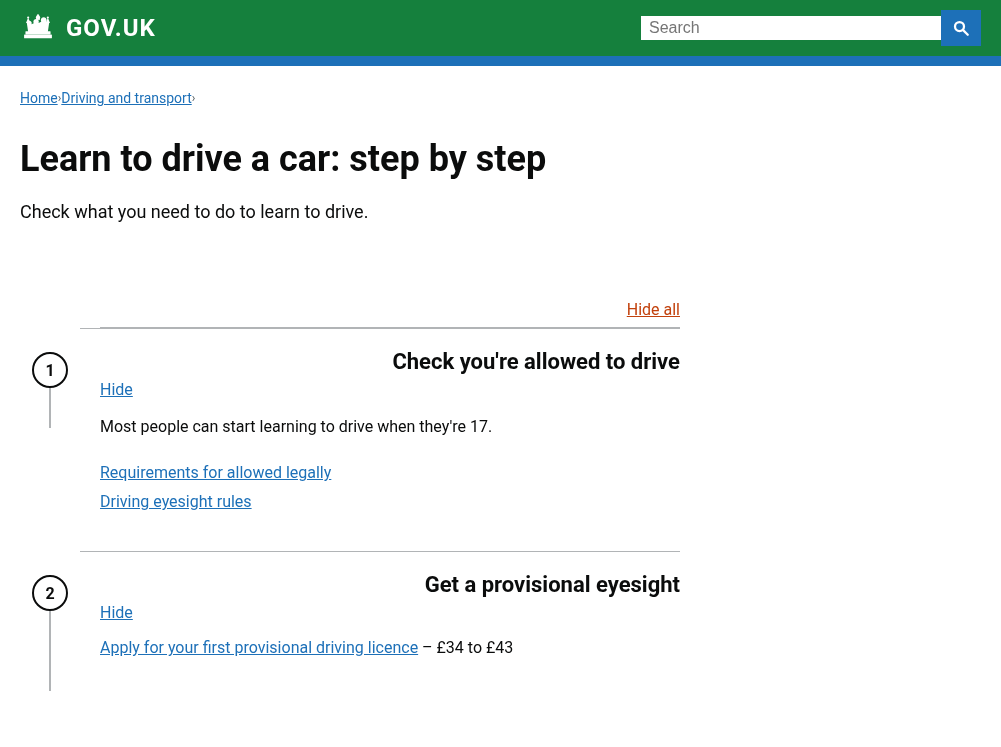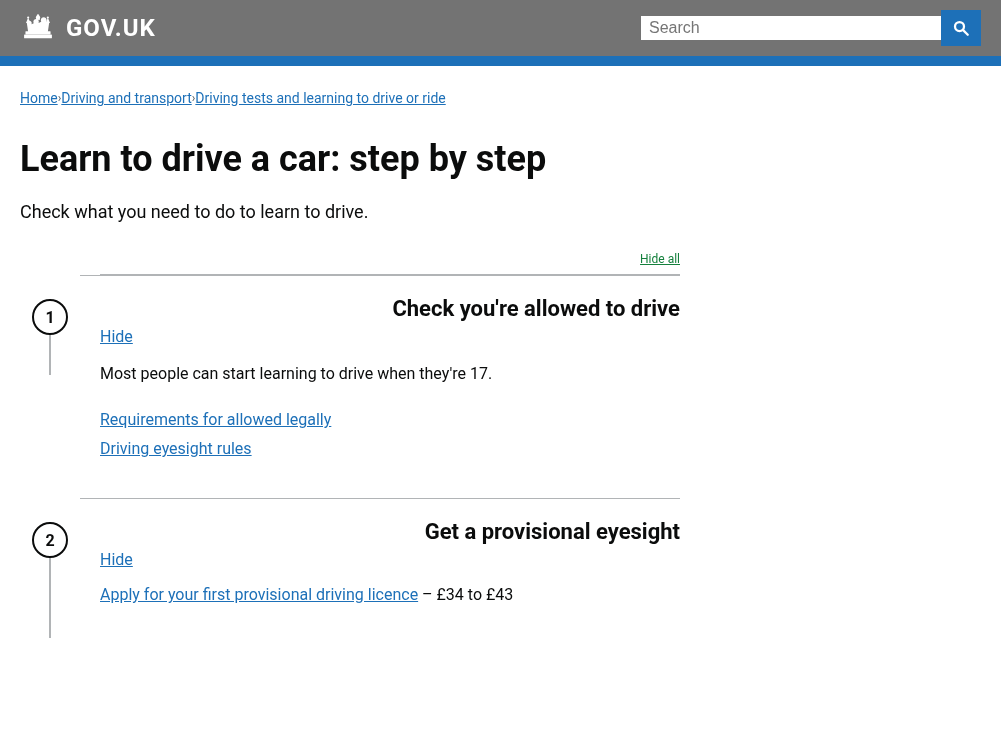--- a/index.html
+++ b/index.html
@@ -10,21 +10,21 @@
 
     body {
       font-family: -apple-system, BlinkMacSystemFont, "Segoe UI", Roboto, "Helvetica Neue", Arial, sans-serif;
       font-size: 16px;
       color: #0b0c0c;
       background: #fff;
     }
 
     
     .header {
-      background: #737373;
+      background: #15803d;
       padding: 10px 20px;
       display: flex;
       align-items: flex-start;
       justify-content: space-between;
     }
 
     .header-logo {
       display: flex;
       align-items: center;
       gap: 10px;
@@ -128,24 +128,25 @@
       display: flex;
       justify-content: flex-end;
       padding: 0 0 8px 0;
       border-bottom: 1px solid #b1b4b6;
       margin-left: 80px;
       margin-right: 0;
       margin-bottom: 0;
     }
 
     .hide-all-link {
-      color: #15803d;
+      color: #c2410c;
       text-decoration: underline;
-      font-size: 12px;
+      font-size: 16px;
       cursor: pointer;
+      margin-top: 48px;
     }
 
     
     .steps-container {
       margin-top: 0;
     }
 
     .step {
       display: flex;
       align-items: flex-start;
@@ -264,21 +265,20 @@
   </form>
 </header>
 
 <div class="accent-bar"></div>
 
 <nav class="breadcrumb" aria-label="breadcrumb">
   <a href="#">Home</a>
   <span class="breadcrumb-separator">›</span>
   <a href="#">Driving and transport</a>
   <span class="breadcrumb-separator">›</span>
-  <a href="#">Driving tests and learning to drive or ride</a>
 </nav>
 
 <main class="main">
   <h1 class="page-title">Learn to drive a car: step by step</h1>
   <p class="page-description">Check what you need to do to learn to drive.</p>
 
   <div class="hide-all-row">
     <a class="hide-all-link" href="#">Hide all</a>
   </div>
 

